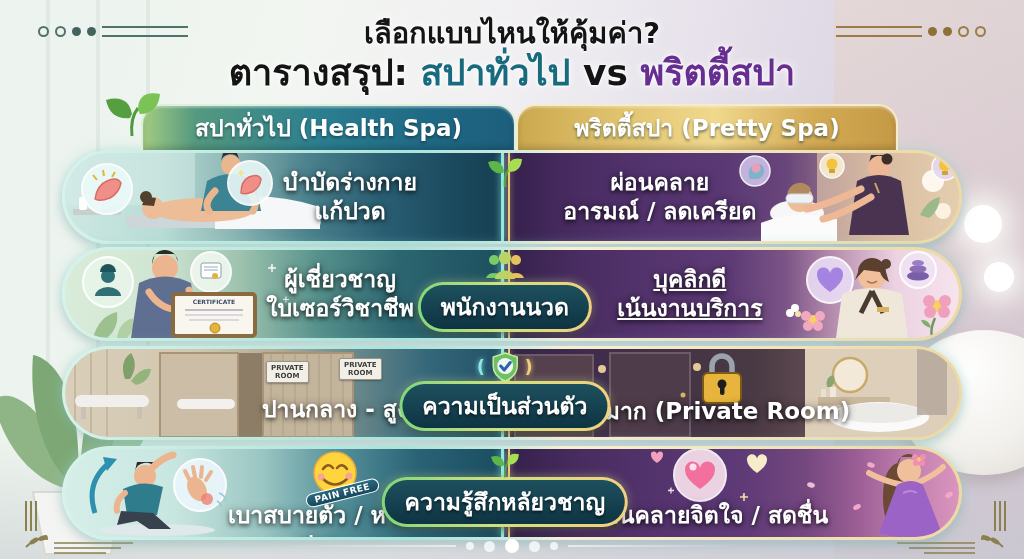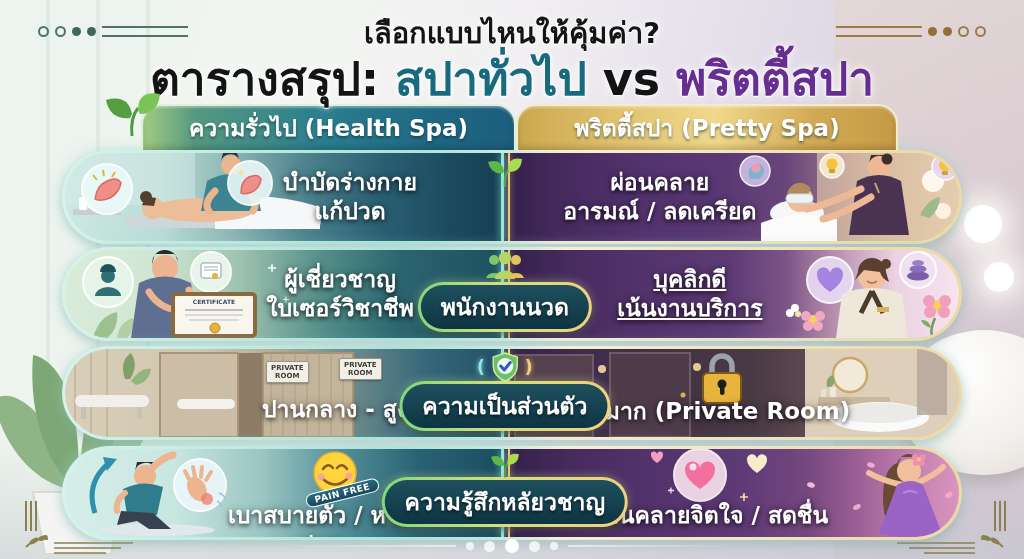--- a/index.html
+++ b/index.html
@@ -21,21 +21,21 @@
   .corner{display:flex;align-items:center;gap:6px;z-index:3;}
   .odot{width:7px;height:7px;border-radius:50%;border:2px solid #4f726c;}
   .fdot{width:9px;height:9px;border-radius:50%;background:#41645e;}
   .odot.gold{border-color:#9c7c44;} .fdot.gold{background:#8e7038;}
   .dbl-line{width:86px;height:7px;border-top:2px solid #4f726c;border-bottom:2px solid #4f726c;}
   .dbl-line.gold{border-color:#9c7c44;}
   
   .title{left:0;right:0;top:16px;text-align:center;z-index:7;line-height:1.22;}
   .title .l1{font-size:29px;font-weight:800;color:#141414;
     text-shadow:0 0 8px #fff,0 0 3px #fff,0 1px 0 #fff;}
-  .title .l2{font-size:46px;font-weight:800;color:#141414;
+  .title .l2{font-size:36px;font-weight:800;color:#141414;
     text-shadow:0 0 9px #fff,0 0 3px #fff,0 1px 0 #fff;}
   .title .acc-teal{color:#186b7e;} .title .acc-purple{color:#662e90;}
   
   .tab{top:104px;height:44px;border-radius:20px 20px 0 0;display:flex;align-items:center;justify-content:center;
     color:#fff;font-size:23px;font-weight:700;text-shadow:0 2px 3px rgba(10,40,50,.55);z-index:6;
     box-shadow:inset 0 2px 2px rgba(255,255,255,.35),inset 0 -3px 6px rgba(0,0,0,.18);}
   .tab-left{left:141px;width:371px;border:2px solid #ddf0da;border-bottom:none;
     background:linear-gradient(90deg,#a4cc82 0%,#55997f 14%,#2b7e90 48%,#1f6884 78%,#1d5e7d 100%);}
   .tab-right{left:516px;width:378px;border:2px solid #f6ecc8;border-bottom:none;
     background:linear-gradient(90deg,#caa84e 0%,#e2c470 28%,#f0d88c 52%,#d3aa54 78%,#c59a46 100%);}
@@ -162,21 +162,21 @@
     <div class="l2"><span>ตารางสรุป: </span><span class="acc-teal">สปาทั่วไป</span><span> vs </span><span class="acc-purple">พริตตี้สปา</span></div>
   </div>
 
   <svg class="abs hdr-leaf" width="62" height="52" viewBox="0 0 62 52">
     <path d="M30 48 q-2 -18 6 -28" stroke="#4f9a3e" stroke-width="3" fill="none"></path>
     <path d="M36 22 Q36 2 58 6 Q56 26 38 26 Z" fill="#7cc356"></path>
     <path d="M30 26 Q26 6 4 12 Q8 32 28 30 Z" fill="#559f41"></path>
   </svg>
 
   <div class="abs tab tab-left">
-    <span>ความรั่วไป (Health Spa)</span>
+    <span>สปาทั่วไป (Health Spa)</span>
   </div>
   <div class="abs tab tab-right">
     <span>พริตตี้สปา (Pretty Spa)</span>
   </div>
 
   <div class="abs row" style="top:150px;">
     <div class="row-inner">
       <div class="half half-left hl-1">
         <svg class="scene" width="440" height="88" viewBox="0 0 440 88">
           <rect x="0" y="0" width="130" height="52" fill="#d8ece8" opacity="0.5"></rect>

